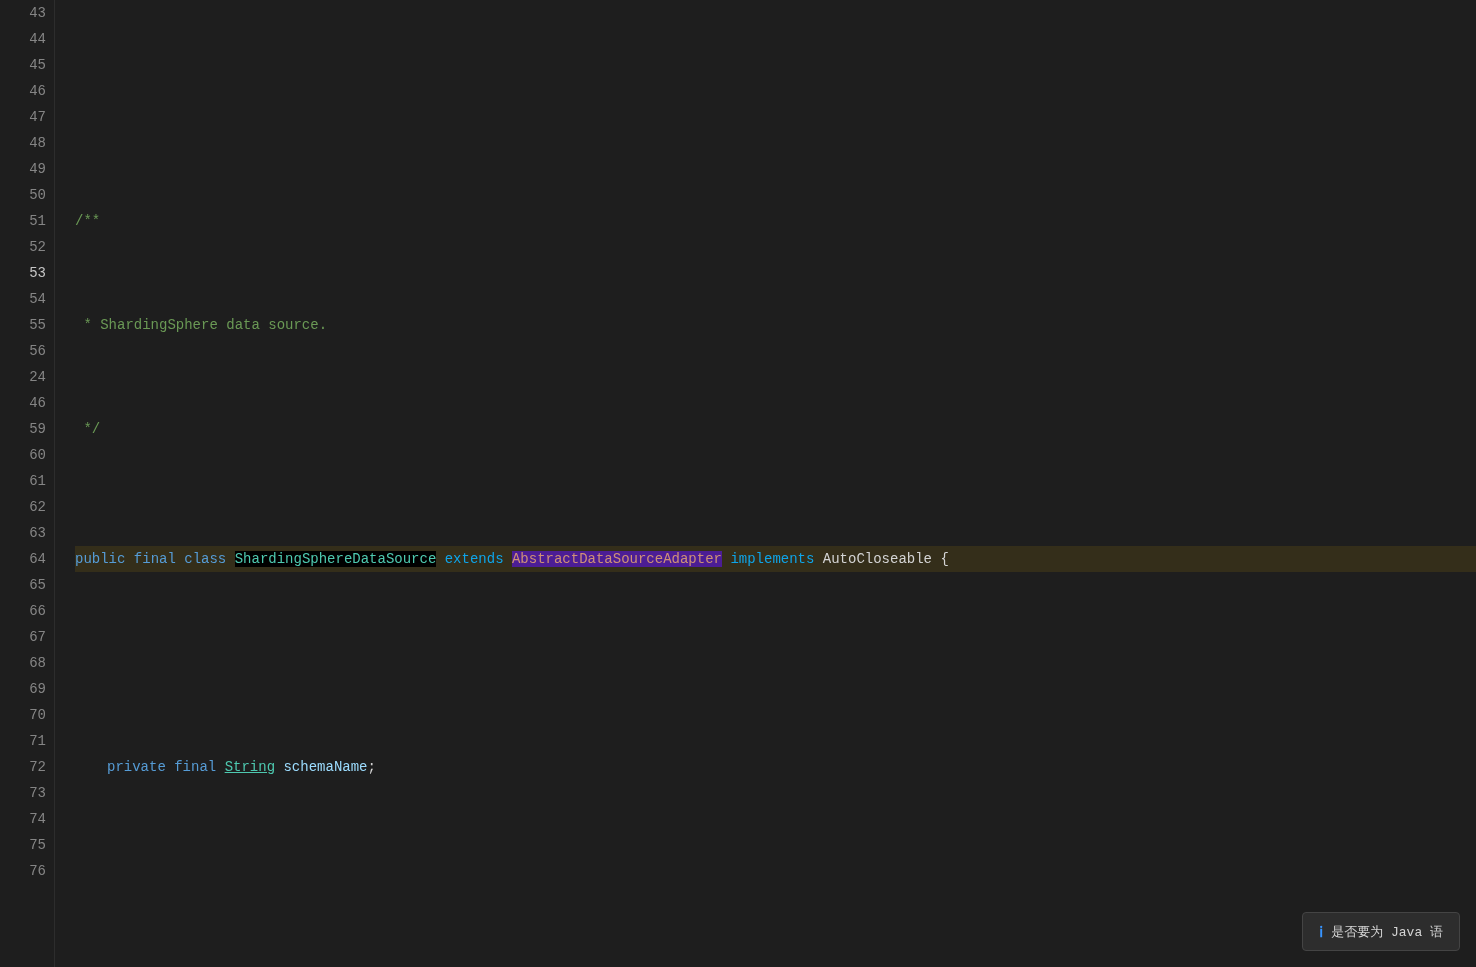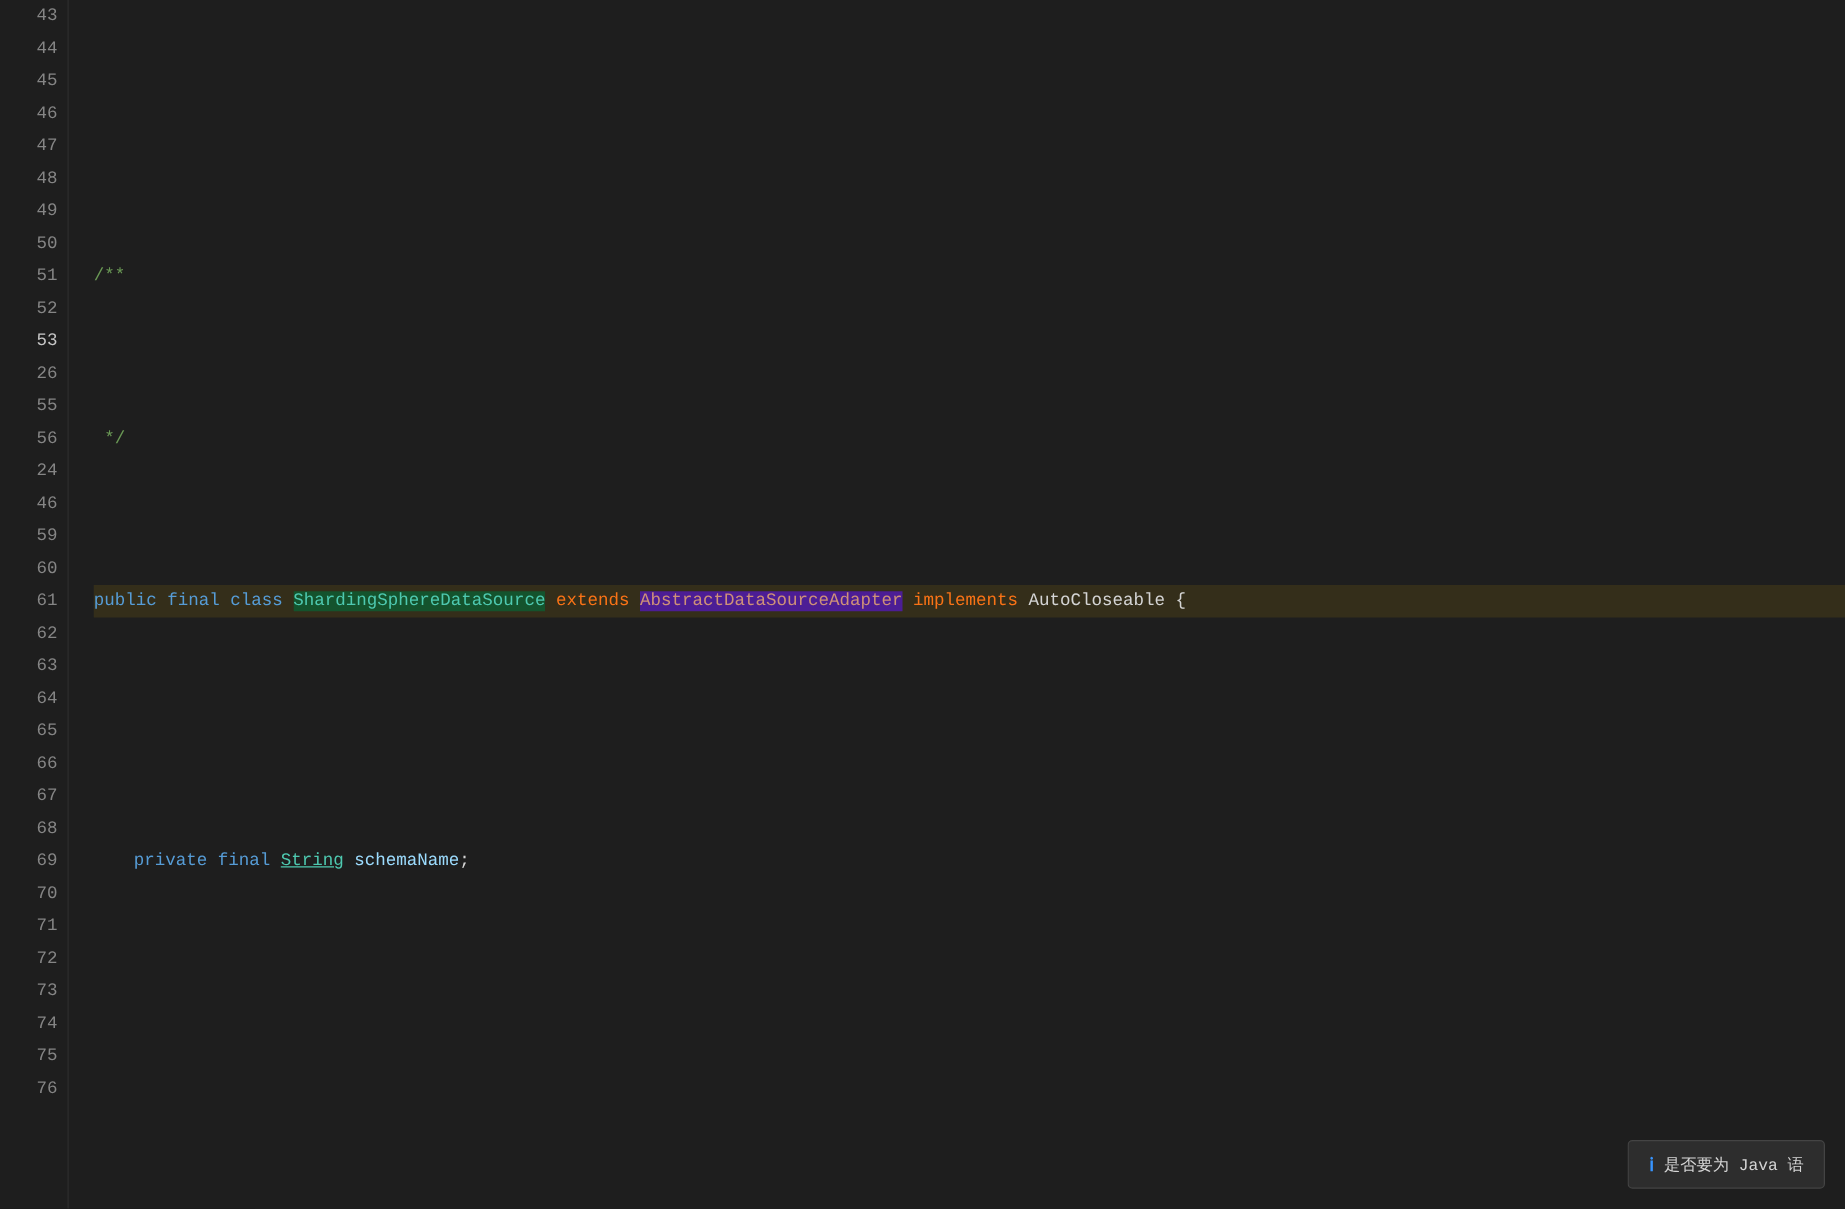--- a/index.html
+++ b/index.html
@@ -57,28 +57,28 @@
     }
     
     .getter-box {
       display: inline-block;
       background: transparent;
       outline: 2px solid #e05252;
       outline-offset: 1px;
     }
     
     .kw { color: #569cd6; } 
-    .kw2 { color: #f97316; } 
+    .kw2 { color: #0ea5e9; } 
     .anno2 { color: #c8a96e; } 
     .comment { color: #6a9955; } 
     .var { color: #9cdcfe; } 
     .plain { color: #d4d4d4; }
     .class-name { color: #4ec9b0; text-decoration: underline; }
     .class-name-highlight {
-      background: #14532d;
+      background: #000000;
       color: #4ec9b0;
     }
     .class-name-orange {
       background: #4c1d95;
       color: #ce9178;
     }
     
     .notification {
       position: fixed;
       bottom: 16px;
@@ -111,21 +111,21 @@
     <span class="ln">44</span>
     <span class="ln">45</span>
     <span class="ln">46</span>
     <span class="ln">47</span>
     <span class="ln selected-line-48">48</span>
     <span class="ln selected-line-49">49</span>
     <span class="ln">50</span>
     <span class="ln">51</span>
     <span class="ln">52</span>
     <span class="ln active">53</span>
-    <span class="ln">26</span>
+    <span class="ln">54</span>
     <span class="ln">55</span>
     <span class="ln">56</span>
     <span class="ln">24</span>
     <span class="ln">46</span>
     <span class="ln">59</span>
     <span class="ln">60</span>
     <span class="ln">61</span>
     <span class="ln">62</span>
     <span class="ln">63</span>
     <span class="ln">64</span>
@@ -143,20 +143,21 @@
     <span class="ln">76</span>
   </div>
 
   <div class="code-area">
     
     
     <span class="code-line">&nbsp;</span>
     
     <span class="code-line"><span class="comment">/**</span></span>
     
+    <span class="code-line"><span class="comment"> * ShardingSphere data source.</span></span>
     
     <span class="code-line"><span class="comment"> */</span></span>
     
     
     <span class="code-line selected-line-49"><span class="kw">public</span><span class="plain"> </span><span class="kw">final</span><span class="plain"> </span><span class="kw">class</span><span class="plain"> </span><span class="class-name-highlight">ShardingSphereDataSource</span><span class="plain"> </span><span class="kw2">extends</span><span class="plain"> </span><span class="class-name-orange">AbstractDataSourceAdapter</span><span class="plain"> </span><span class="kw2">implements</span><span class="plain"> AutoCloseable {</span></span>
     
     <span class="code-line">&nbsp;</span>
     
     <span class="code-line"><span class="indent1"></span><span class="kw">private</span><span class="plain"> </span><span class="kw">final</span><span class="plain"> </span><span class="class-name">String</span><span class="plain"> </span><span class="var">schemaName</span><span class="plain">;</span></span>
     

